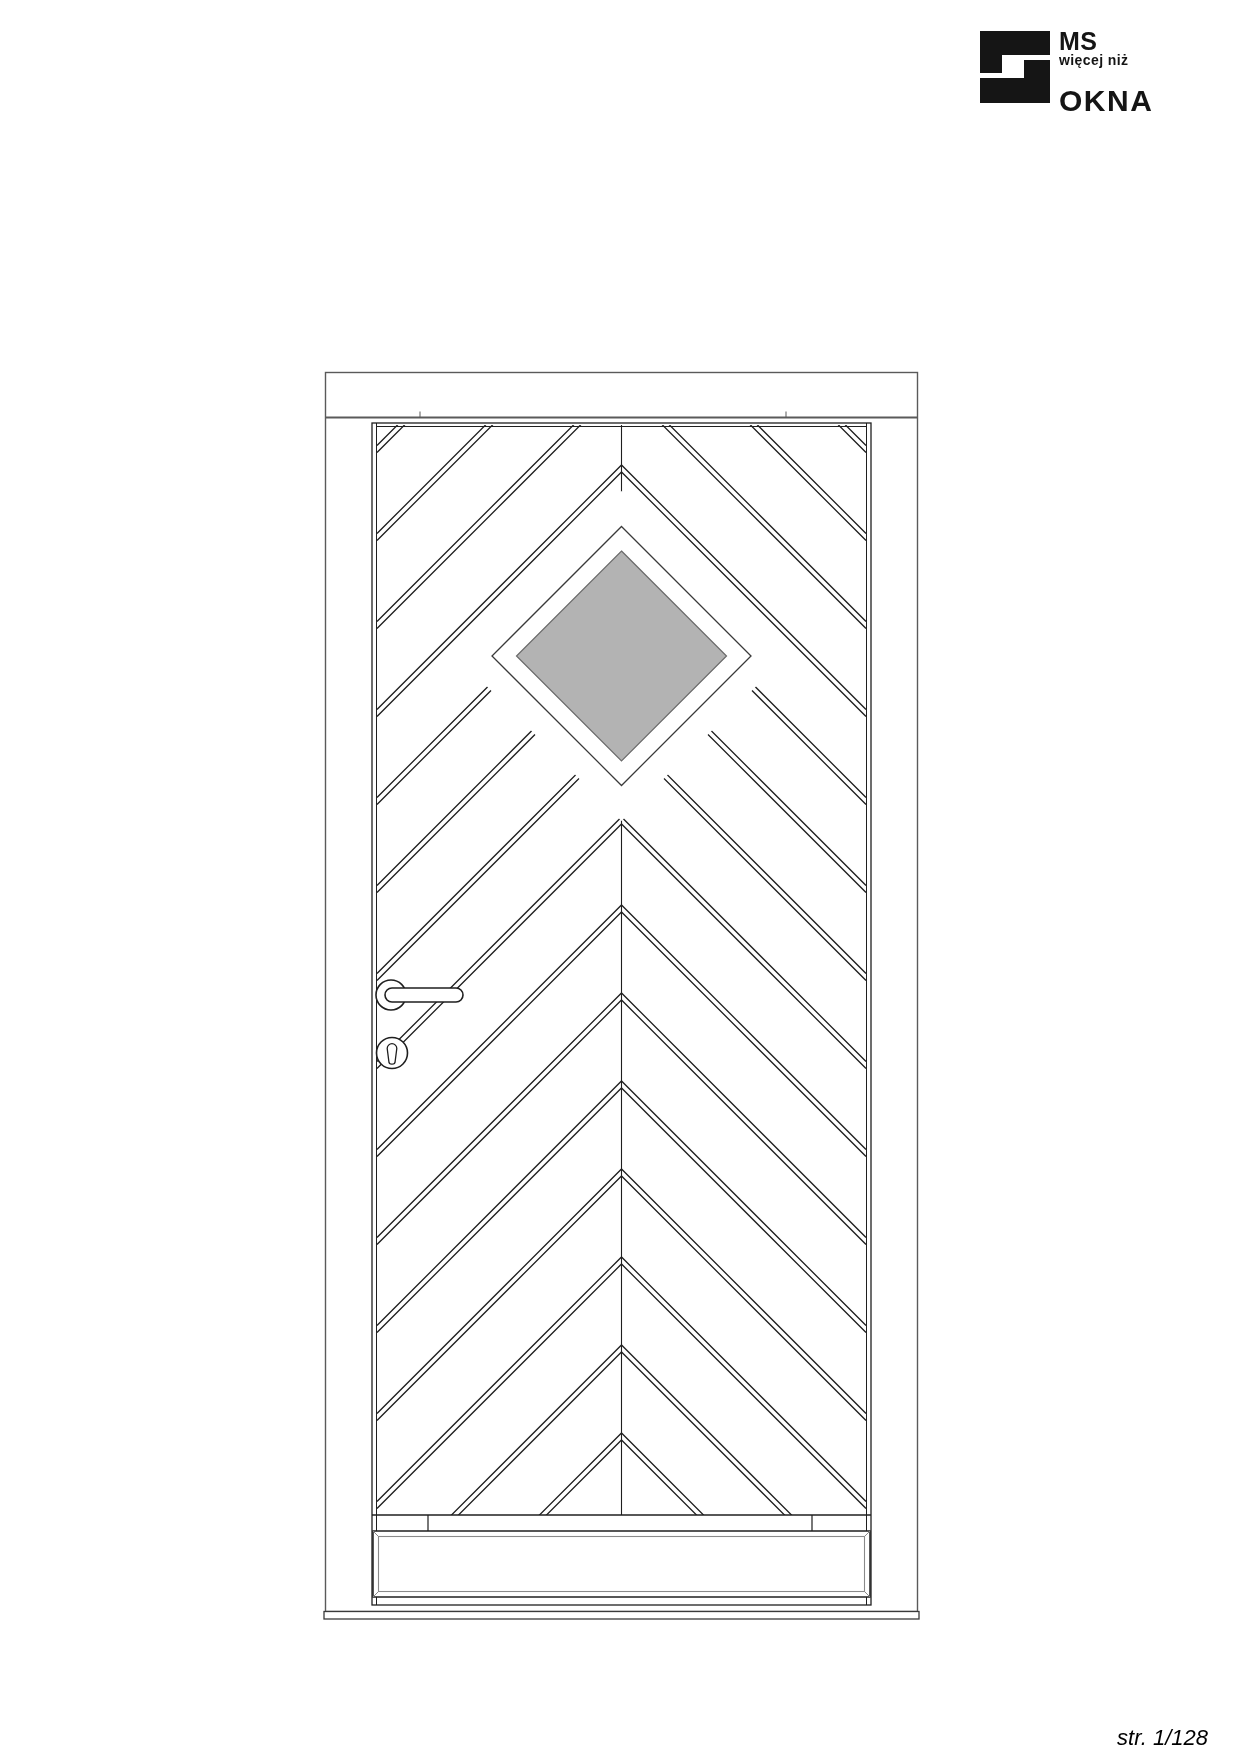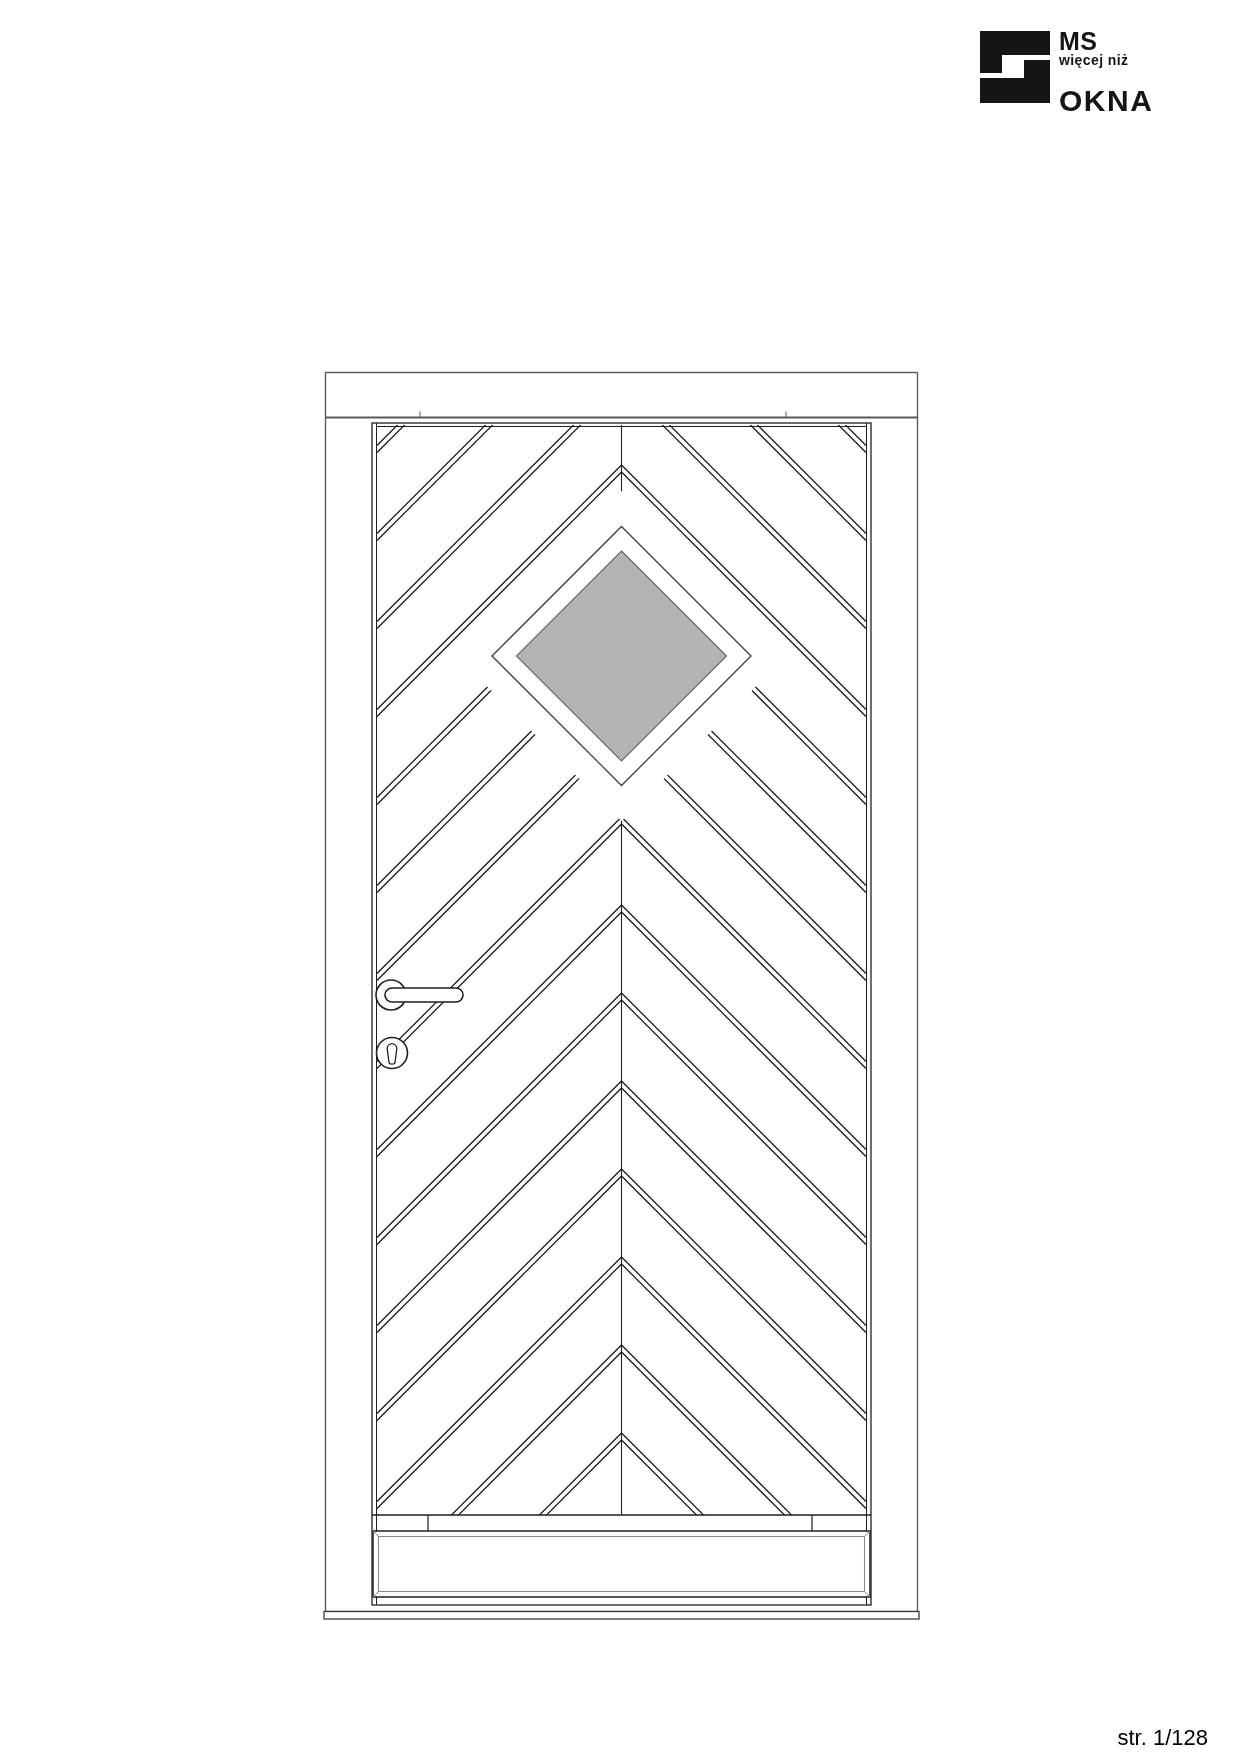--- a/index.html
+++ b/index.html
@@ -13,21 +13,21 @@
   }
   .brand{position:absolute;left:980px;top:31px;width:180px;height:75px;}
   .brand-mark{position:absolute;left:0;top:0;width:70px;height:72px;}
   .brand-text{position:absolute;left:79px;top:0;width:100px;height:75px;color:#151515;}
   .brand-line1{position:absolute;left:0;top:-5px;font-size:25px;font-weight:bold;letter-spacing:0.5px;line-height:1.2;}
   .brand-line2{position:absolute;left:0;top:21px;font-size:14px;font-weight:bold;letter-spacing:0.4px;line-height:1.2;}
   .brand-line3{position:absolute;left:0;top:39px;font-size:30px;font-weight:bold;letter-spacing:1.5px;line-height:1.2;margin-top:13px;}
   .door-svg{position:absolute;left:0;top:0;width:1240px;height:1755px;}
   .page-number{
     position:absolute;right:32px;bottom:4px;
-    font-size:22px;color:#000;line-height:1.2;
+    font-size:22px;font-style:italic;color:#000;line-height:1.2;
   }
 </style>
 </head>
 <body>
 
 <div class="page">
 
 
   <div class="brand">
     <svg class="brand-mark" viewBox="0 0 70 72" xmlns="http://www.w3.org/2000/svg">

